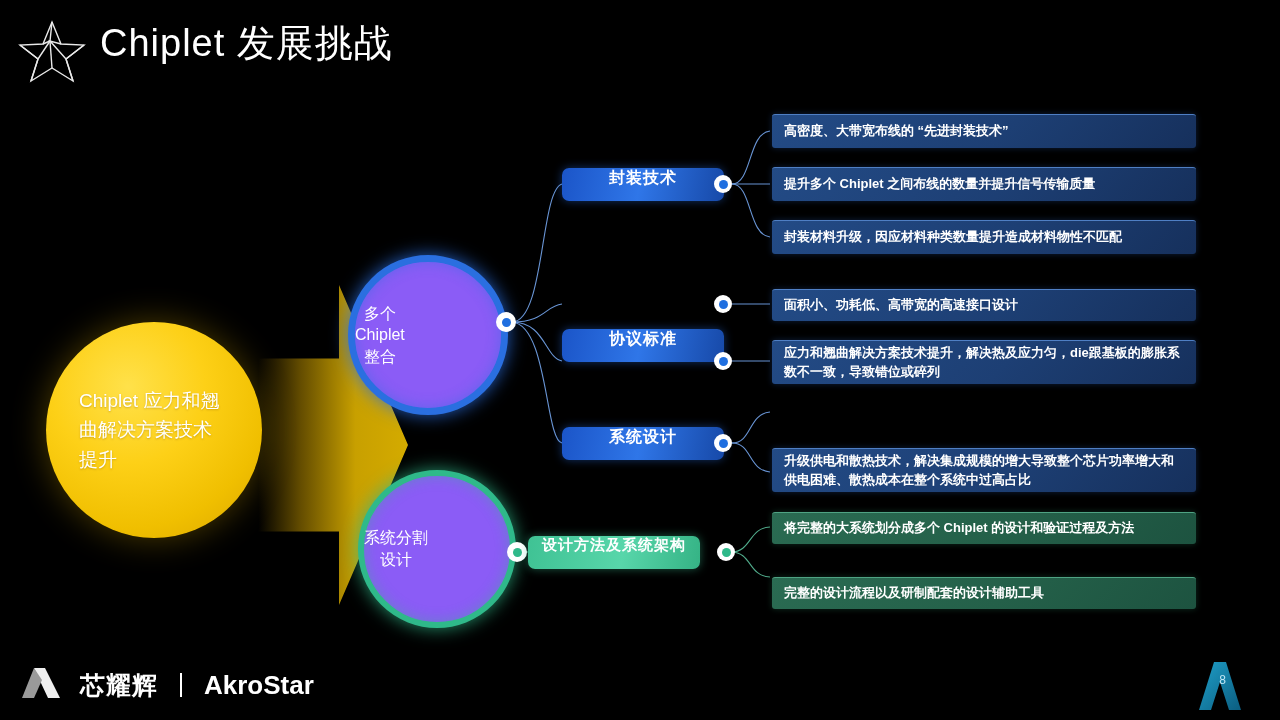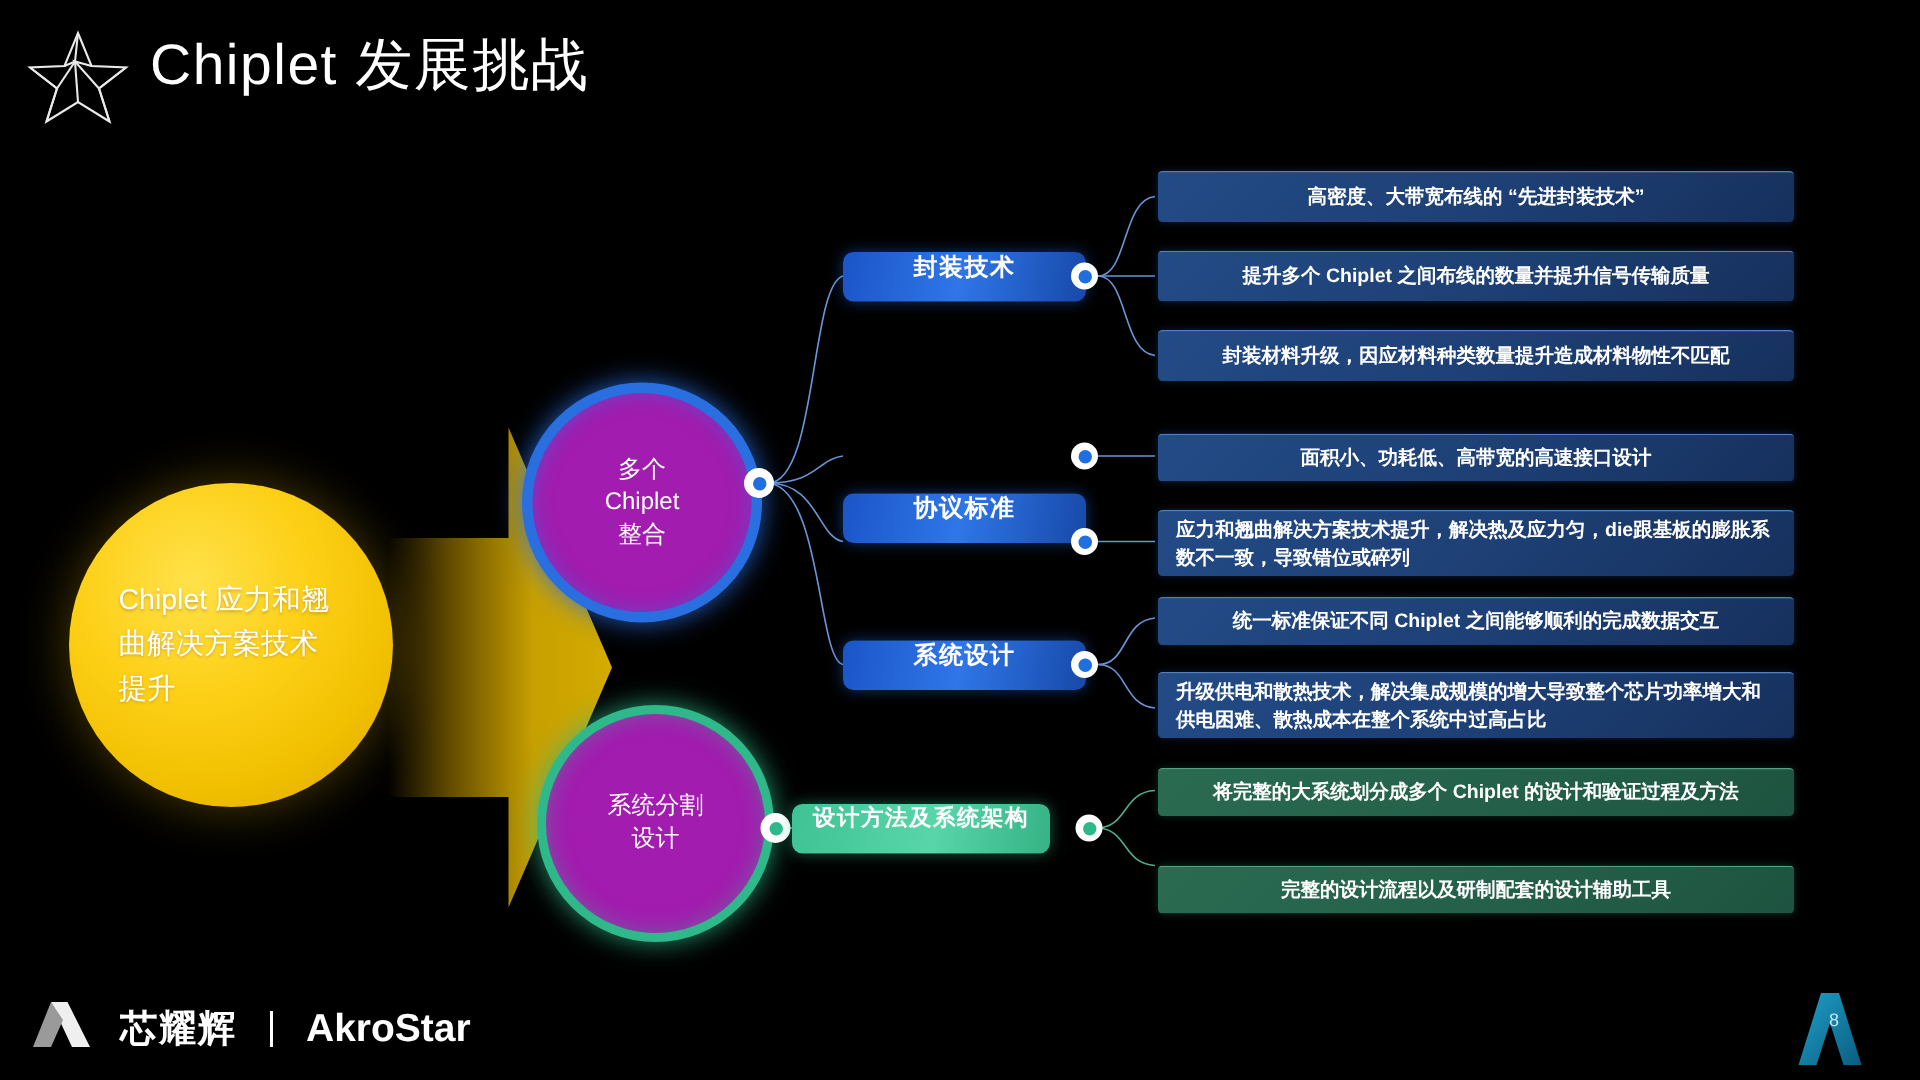--- a/index.html
+++ b/index.html
@@ -38,22 +38,22 @@
   
   #yellow-arrow {
     position:absolute; left:258px; top:285px; width:150px; height:320px;
     background:linear-gradient(90deg, rgba(160,120,0,0) 0%, rgba(180,138,0,.55) 28%, #c8a000 65%, #d4ab00 100%);
     clip-path:polygon(0% 23%, 54% 23%, 54% 0%, 100% 50%, 54% 100%, 54% 77%, 0% 77%);
   }
 
   
   .ring-node {
     position:absolute; border-radius:50%;
-    display:flex; align-items:center; justify-content:center;
-    background:#a21caf;
+    display:flex; align-items:center; 
+    background:#8b5cf6;
   }
   #blue-ring {
     left:348px; top:255px; width:160px; height:160px;
     border:7px solid #2a6fe0;
     box-shadow:0 0 18px rgba(42,111,224,.85), inset 0 0 14px rgba(42,111,224,.45);
   }
   #green-ring {
     left:358px; top:470px; width:158px; height:158px;
     border:6px solid #2fb98a;
     box-shadow:0 0 18px rgba(47,185,138,.8), inset 0 0 14px rgba(47,185,138,.4);
@@ -79,21 +79,21 @@
   .dot::after { content:""; width:9px; height:9px; border-radius:50%; background:#1f6fe0; }
   .dot.green::after { background:#2fb98a; }
   .dot.big { width:20px; height:20px; }
 
   
   .detail {
     position:absolute; left:772px; width:424px;
     border-radius:3px;
     display:flex; align-items:center;
     padding:6px 12px;
-    font-size:13px; line-height:1.45; font-weight:700; color:#ffffff;justify-content:center;
+    font-size:13px; line-height:1.45; font-weight:700; color:#ffffff;
   }
   .detail.blue {
     background:linear-gradient(135deg,#1d3f78 0%,#1b3straight 0%,#20467f 45%,#16315e 100%);
     background:linear-gradient(135deg,#234b86 0%,#1d3f74 55%,#16305c 100%);
     border-top:1px solid #4f7fc4;
     box-shadow:0 0 6px rgba(40,90,170,.35);
   }
   .detail.green {
     background:linear-gradient(135deg,#2a6b52 0%,#246049 55%,#1d5340 100%);
     border-top:1px solid #4fa383;
@@ -214,23 +214,20 @@
   </div>
   <div class="detail blue" style="top:220px; height:34px;">
     <span>封装材料升级，因应材料种类数量提升造成材料物性不匹配</span>
   </div>
   <div class="detail blue" style="top:289px; height:32px;">
     <span>面积小、功耗低、高带宽的高速接口设计</span>
   </div>
   <div class="detail blue" style="top:340px; height:44px;">
     <span>应力和翘曲解决方案技术提升，解决热及应力匀，die跟基板的膨胀系数不一致，导致错位或碎列</span>
   </div>
-  <div class="detail blue" style="top:398px; height:32px;">
-    <span>统一标准保证不同 Chiplet 之间能够顺利的完成数据交互</span>
-  </div>
   <div class="detail blue" style="top:448px; height:44px;">
     <span>升级供电和散热技术，解决集成规模的增大导致整个芯片功率增大和供电困难、散热成本在整个系统中过高占比</span>
   </div>
   <div class="detail green" style="top:512px; height:32px;">
     <span>将完整的大系统划分成多个 Chiplet 的设计和验证过程及方法</span>
   </div>
   <div class="detail green" style="top:577px; height:32px;">
     <span>完整的设计流程以及研制配套的设计辅助工具</span>
   </div>
 

